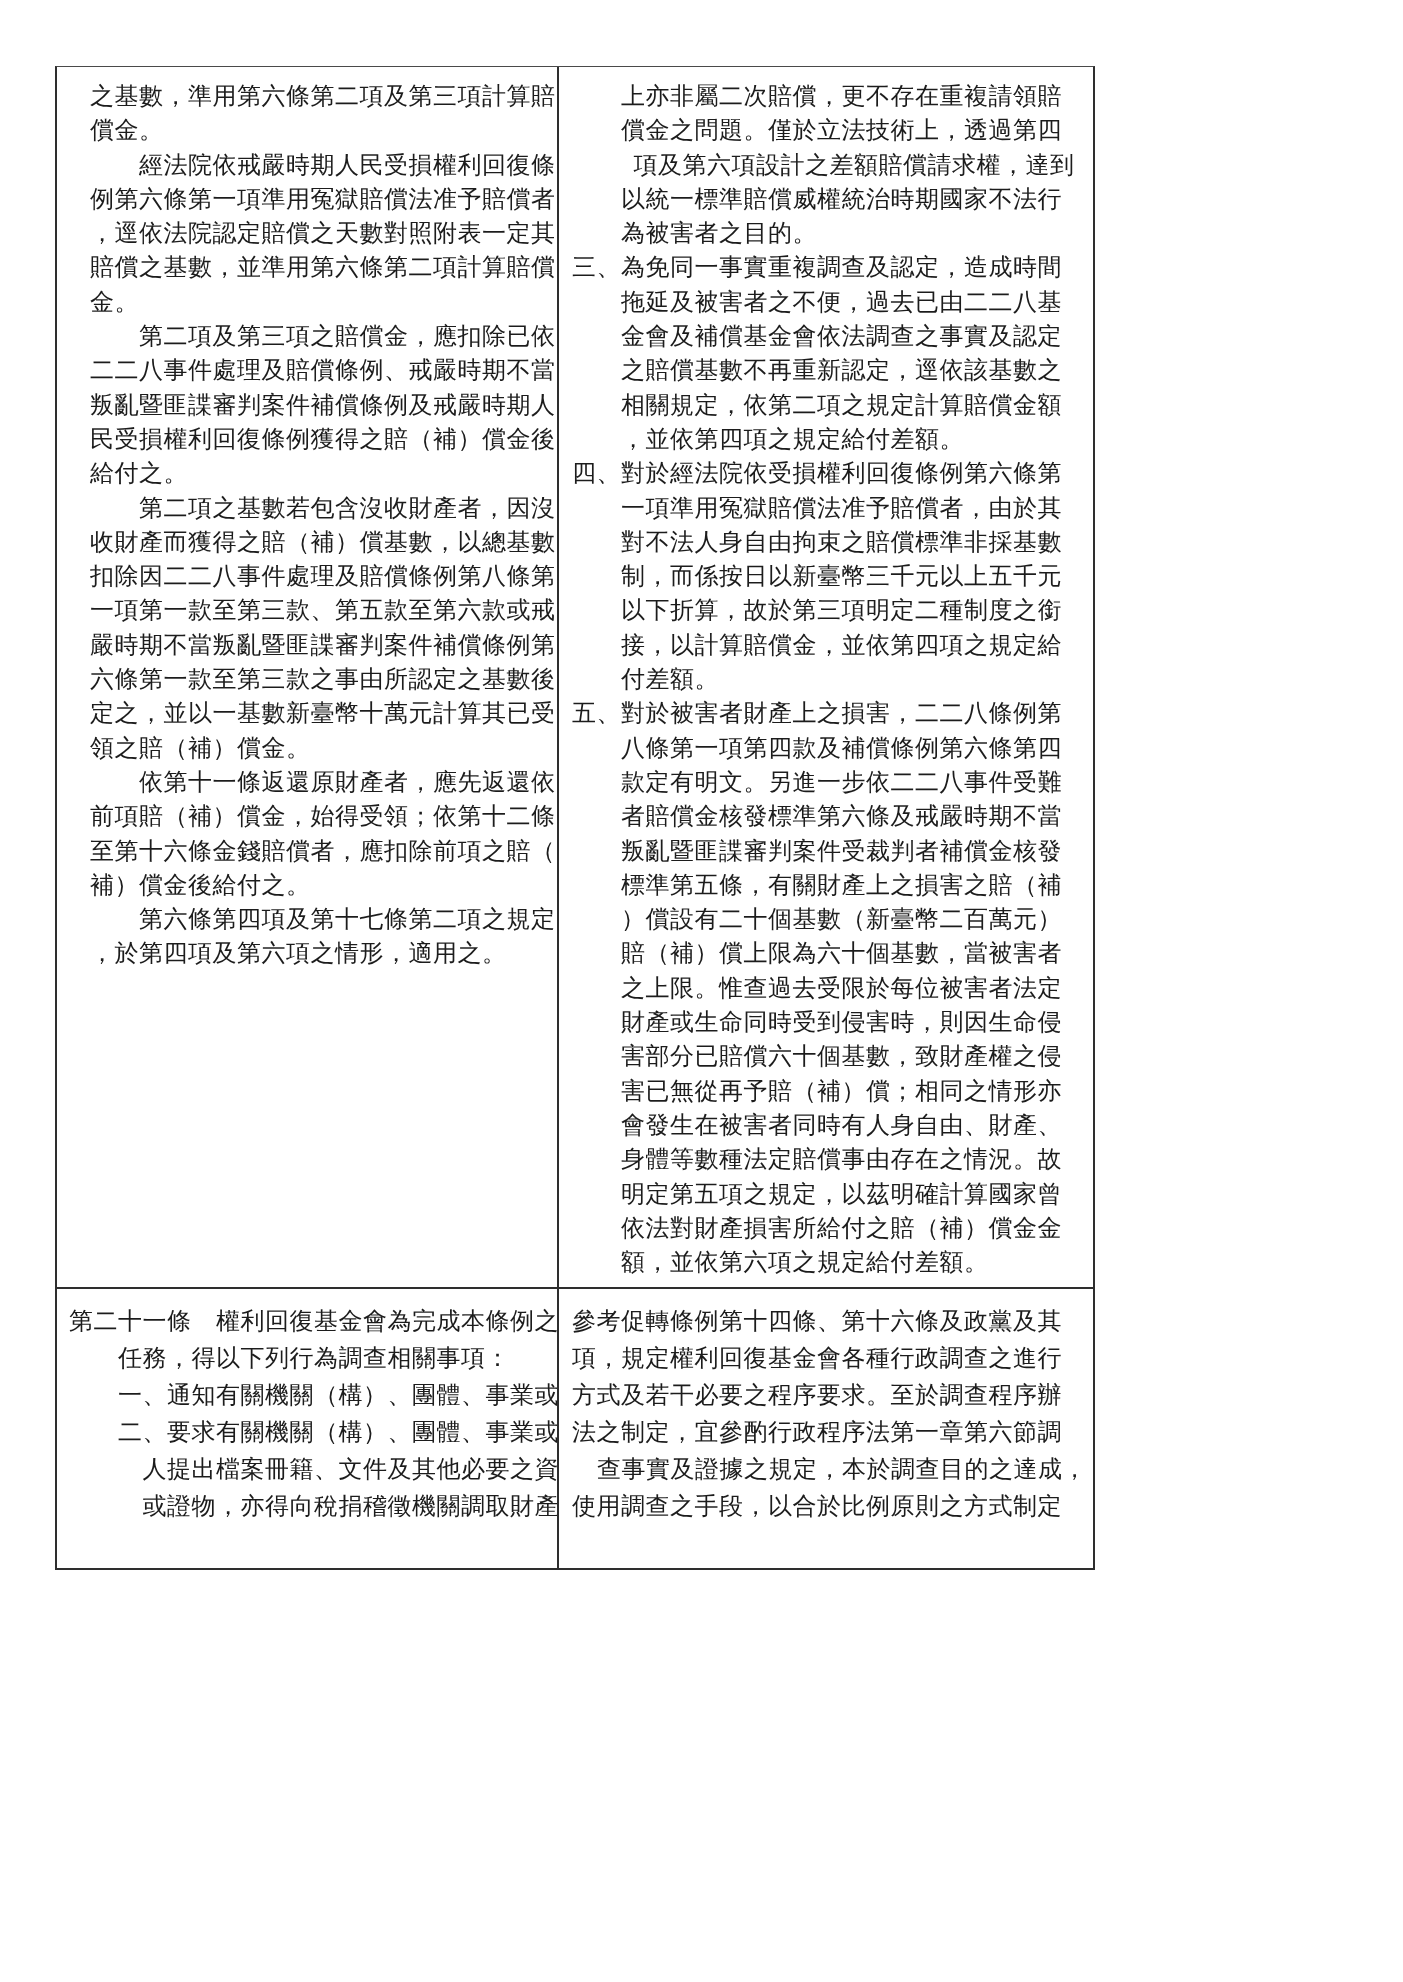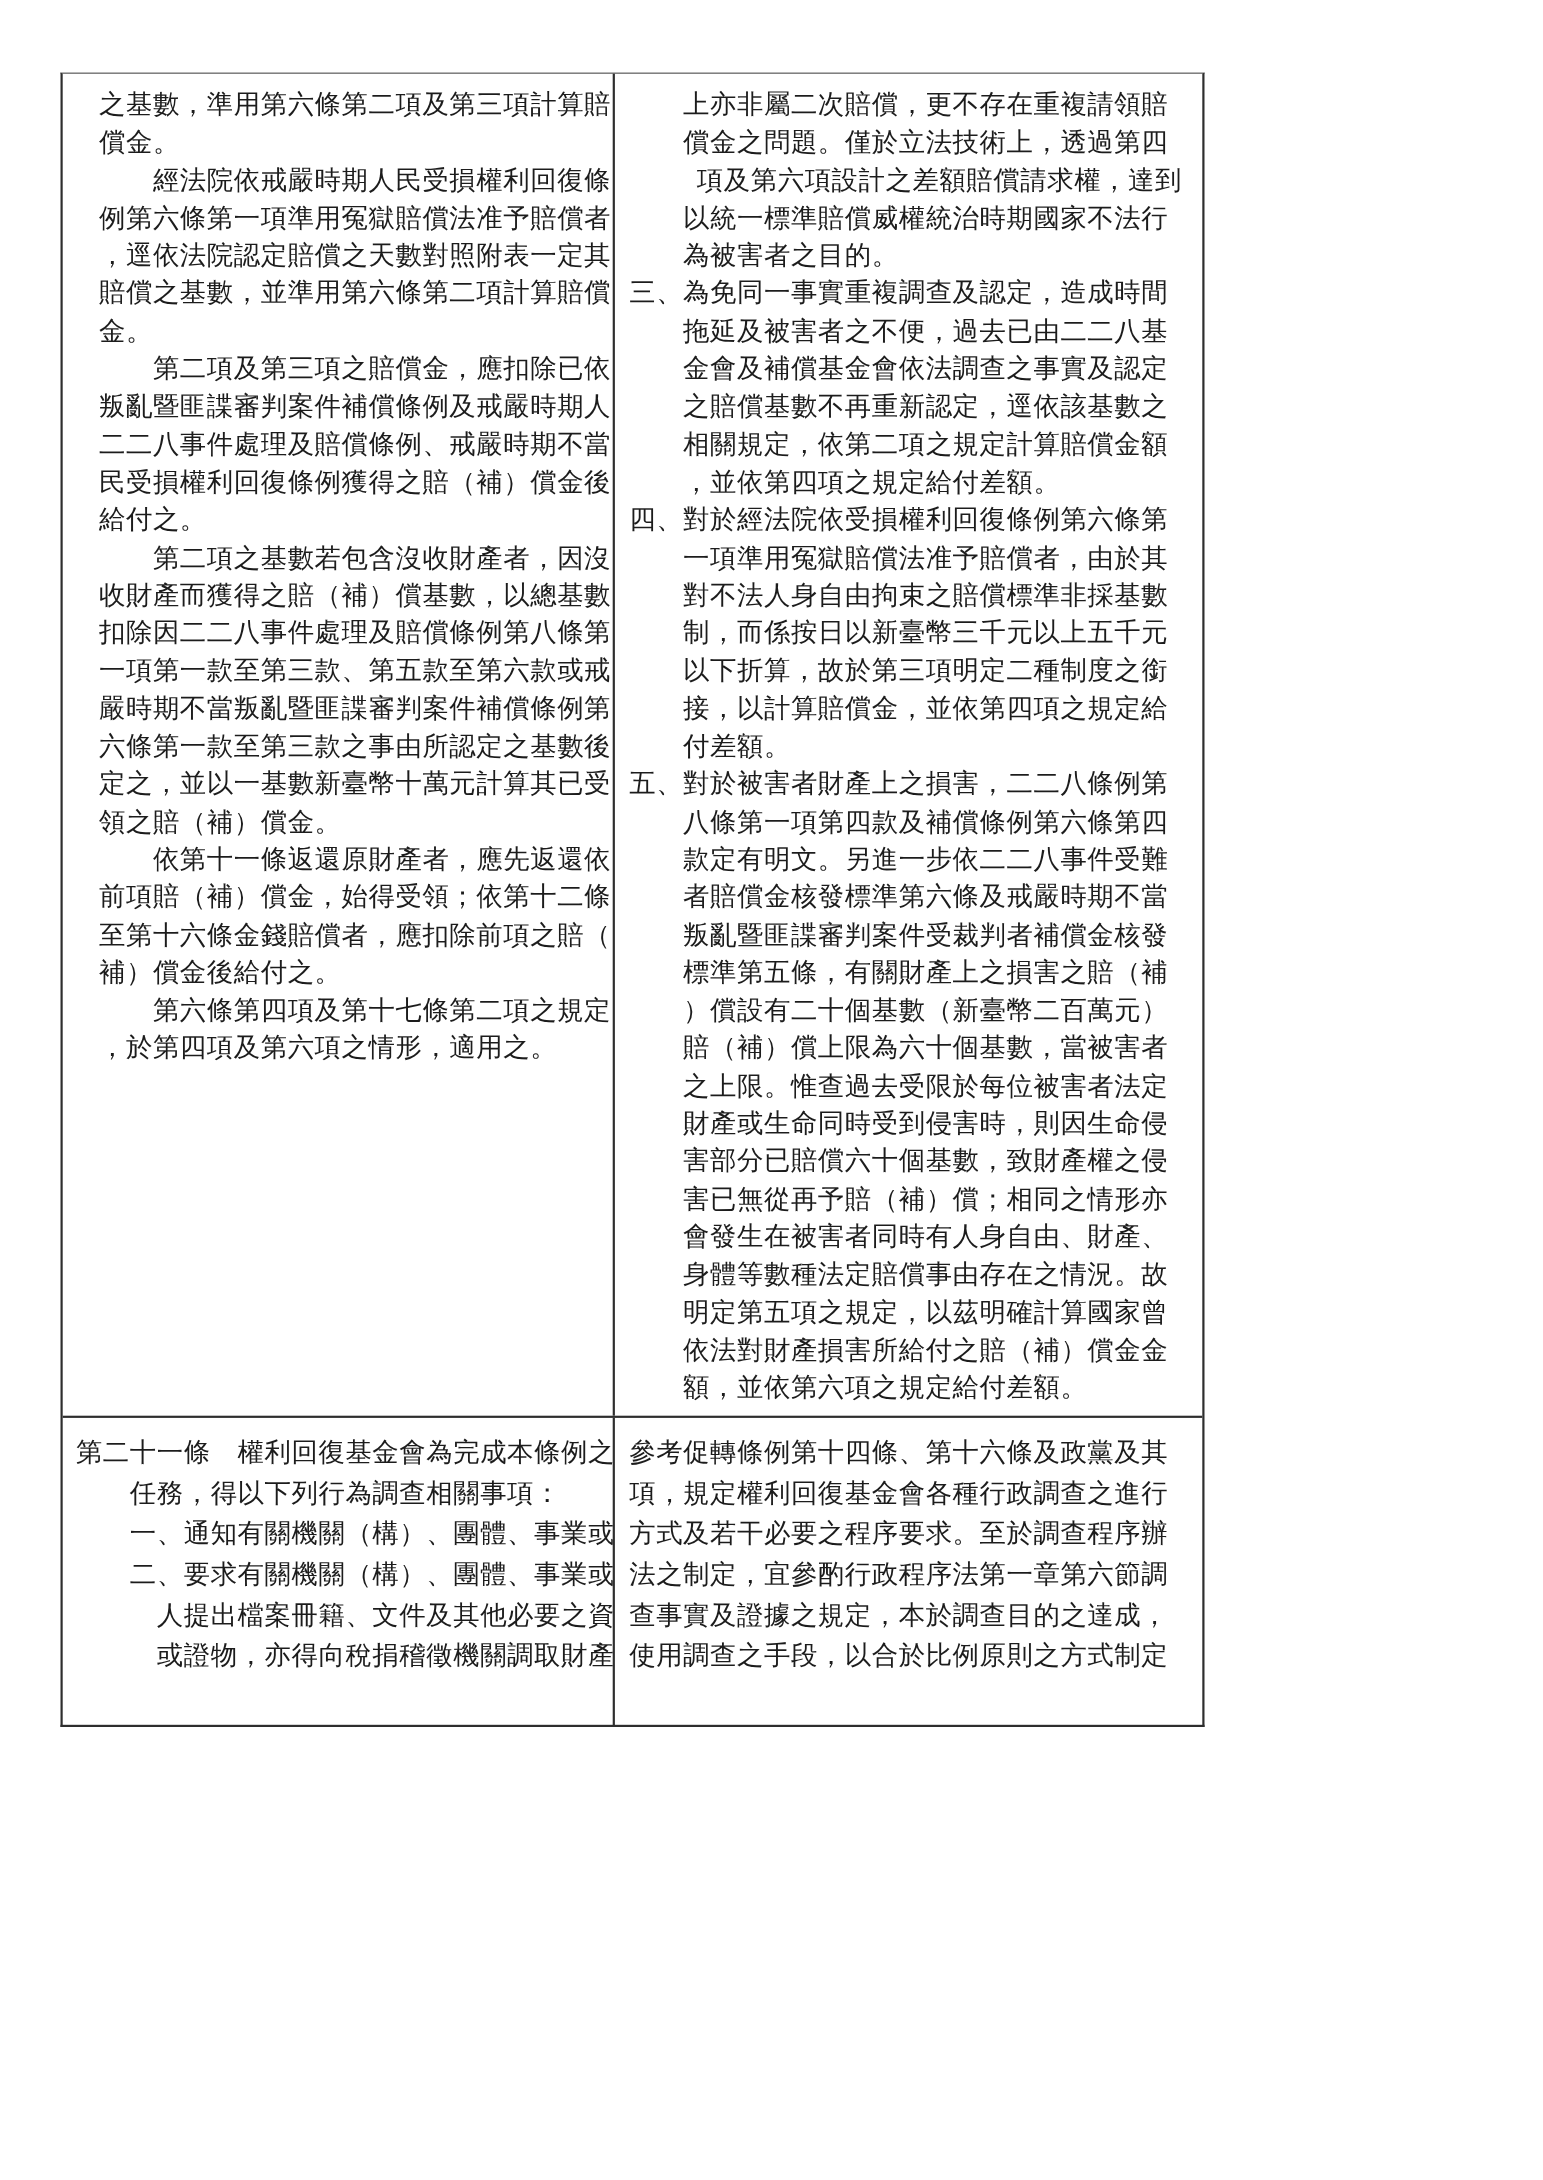--- a/index.html
+++ b/index.html
@@ -79,22 +79,22 @@
     <div class="row row-top">
       <div class="cell cell-left pad-article-top lh-top">
           <div class="line" style="padding-left: 0px;">之基數，準用第六條第二項及第三項計算賠</div>
           <div class="line" style="padding-left: 0px;">償金。</div>
           <div class="line" style="padding-left: 49px;">經法院依戒嚴時期人民受損權利回復條</div>
           <div class="line" style="padding-left: 0px;">例第六條第一項準用冤獄賠償法准予賠償者</div>
           <div class="line" style="padding-left: 0px;">，逕依法院認定賠償之天數對照附表一定其</div>
           <div class="line" style="padding-left: 0px;">賠償之基數，並準用第六條第二項計算賠償</div>
           <div class="line" style="padding-left: 0px;">金。</div>
           <div class="line" style="padding-left: 49px;">第二項及第三項之賠償金，應扣除已依</div>
+          <div class="line" style="padding-left: 0px;">二二八事件處理及賠償條例、戒嚴時期不當</div>
           <div class="line" style="padding-left: 0px;">叛亂暨匪諜審判案件補償條例及戒嚴時期人</div>
-          <div class="line" style="padding-left: 0px;">二二八事件處理及賠償條例、戒嚴時期不當</div>
           <div class="line" style="padding-left: 0px;">民受損權利回復條例獲得之賠（補）償金後</div>
           <div class="line" style="padding-left: 0px;">給付之。</div>
           <div class="line" style="padding-left: 49px;">第二項之基數若包含沒收財產者，因沒</div>
           <div class="line" style="padding-left: 0px;">收財產而獲得之賠（補）償基數，以總基數</div>
           <div class="line" style="padding-left: 0px;">扣除因二二八事件處理及賠償條例第八條第</div>
           <div class="line" style="padding-left: 0px;">一項第一款至第三款、第五款至第六款或戒</div>
           <div class="line" style="padding-left: 0px;">嚴時期不當叛亂暨匪諜審判案件補償條例第</div>
           <div class="line" style="padding-left: 0px;">六條第一款至第三款之事由所認定之基數後</div>
           <div class="line" style="padding-left: 0px;">定之，並以一基數新臺幣十萬元計算其已受</div>
           <div class="line" style="padding-left: 0px;">領之賠（補）償金。</div>
@@ -151,19 +151,19 @@
           <div class="line" style="padding-left: 49px;">一、通知有關機關（構）、團體、事業或個</div>
           <div class="line" style="padding-left: 49px;">二、要求有關機關（構）、團體、事業或個</div>
           <div class="line" style="padding-left: 73.5px;">人提出檔案冊籍、文件及其他必要之資料</div>
           <div class="line" style="padding-left: 73.5px;">或證物，亦得向稅捐稽徵機關調取財產、</div>
         </div>
       <div class="cell cell-right pad-expl-bottom lh-bottom">
           <div class="line" style="padding-left: 0px;">參考促轉條例第十四條、第十六條及政黨及其</div>
           <div class="line" style="padding-left: 0px;">項，規定權利回復基金會各種行政調查之進行</div>
           <div class="line" style="padding-left: 0px;">方式及若干必要之程序要求。至於調查程序辦</div>
           <div class="line" style="padding-left: 0px;">法之制定，宜參酌行政程序法第一章第六節調</div>
-          <div class="line" style="padding-left: 0px;">查事實及證據之規定，本於調查目的之達成，</div>
+          <div class="line" style="padding-left: 0px; text-align: right;">查事實及證據之規定，本於調查目的之達成，</div>
           <div class="line" style="padding-left: 0px;">使用調查之手段，以合於比例原則之方式制定</div>
         </div>
     </div>
 
   </div>
 </div>
 
 </body></html>

